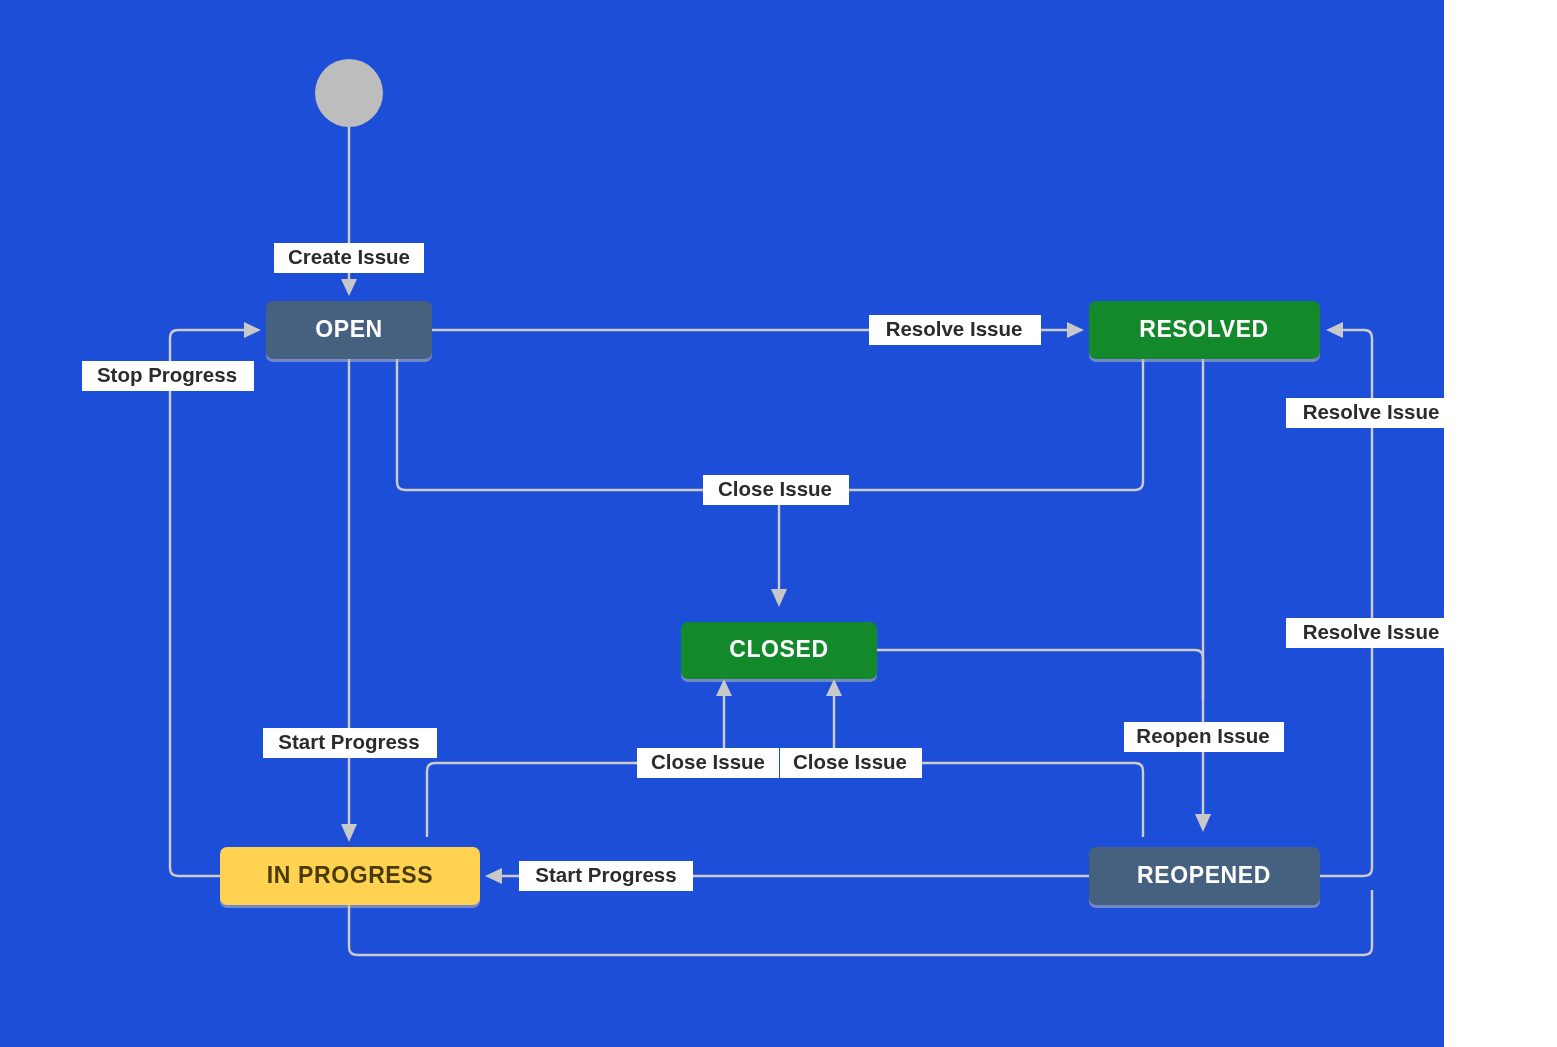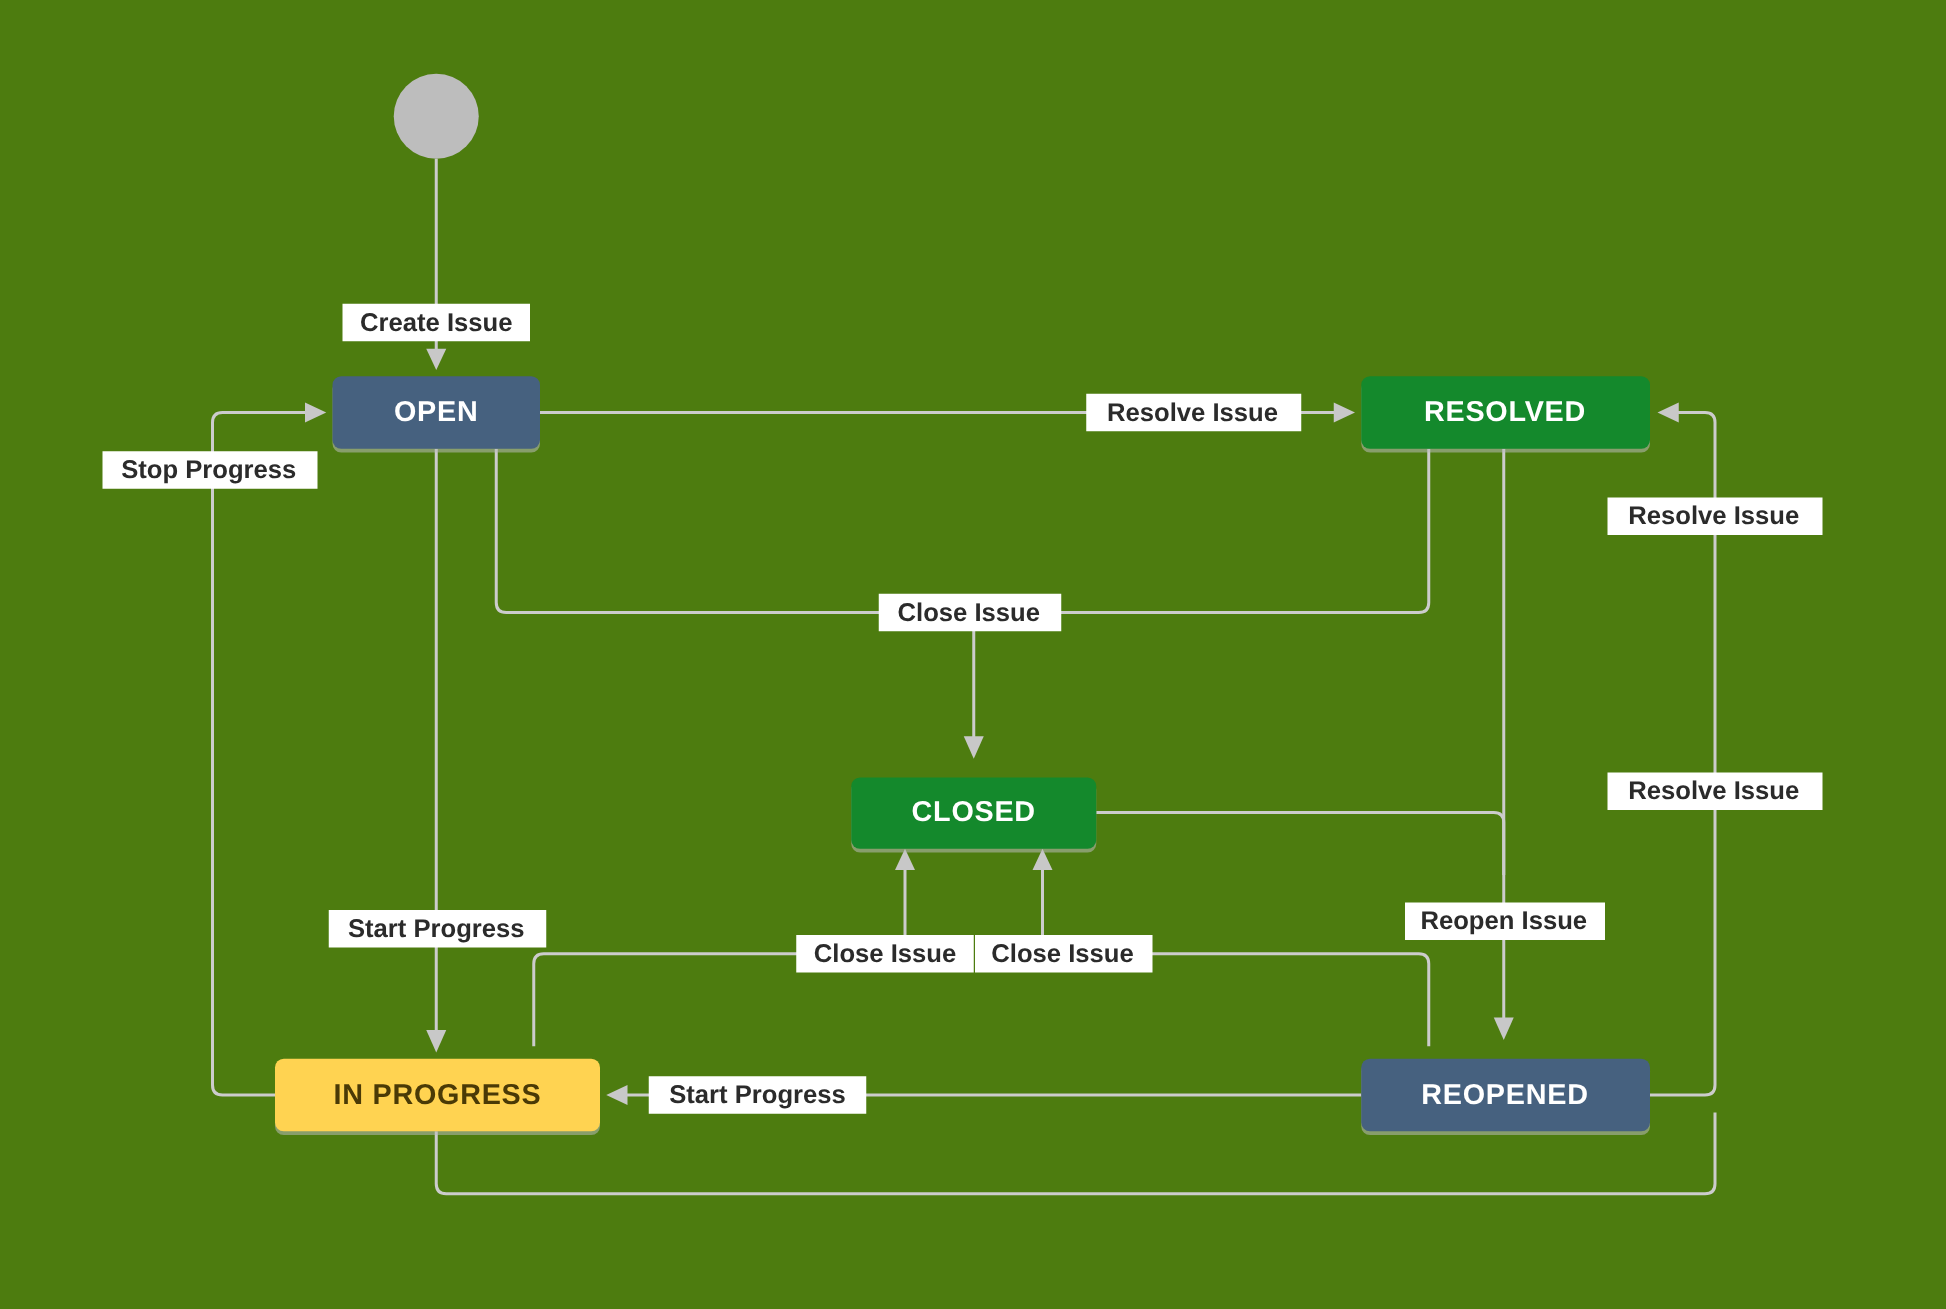--- a/index.html
+++ b/index.html
@@ -8,23 +8,23 @@
     background: #ffffff;
   }
   body {
     width: 1557px;
     height: 1047px;
     font-family: "Liberation Sans", sans-serif;
     overflow: hidden;
   }
   #diagram-root {
     position: relative;
-    width: 1557px;
+    width: 1444px;
     height: 1047px;
-    background: #4d7c0f;
+    background: #1d4ed8;
   }
   svg.wf-canvas {
     position: absolute;
     top: 0;
     left: 0;
     width: 1557px;
     height: 1047px;
     display: block;
   }
   .edge-path {

